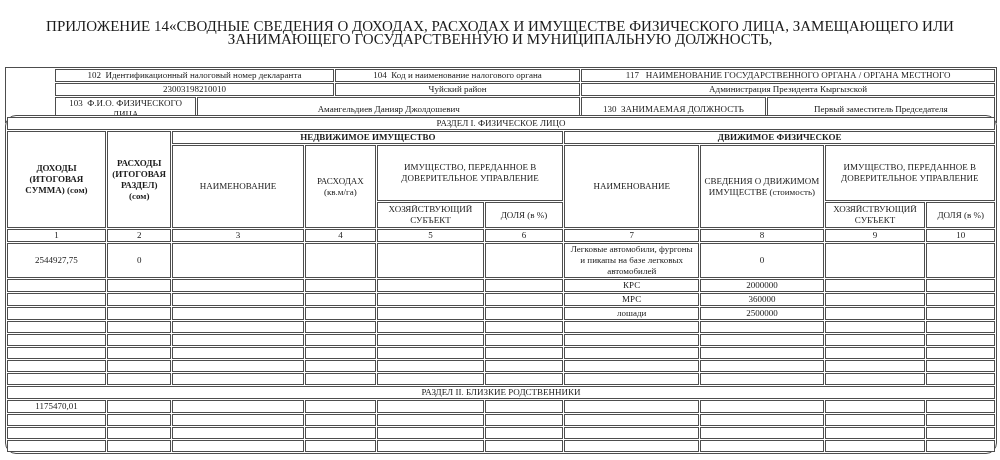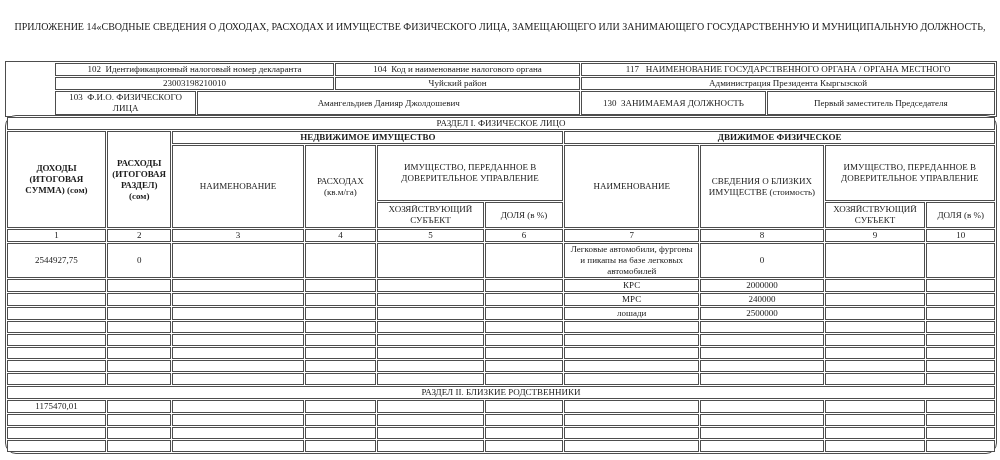--- a/index.html
+++ b/index.html
@@ -2,27 +2,27 @@
 <html><head>
 <meta charset="utf-8">
 <style>
   html,body{margin:0;padding:0;background:#ffffff;}
   .page{
     position:relative;width:1000px;height:460px;background:#fff;overflow:hidden;
     font-family:"Liberation Serif","DejaVu Serif",serif;color:#1b1b1b;
   }
   .doc-title{
     position:absolute;top:20px;left:8px;right:8px;text-align:center;
-    font-size:10px;line-height:13px;letter-spacing:0;
+    font-size:15px;line-height:13px;letter-spacing:0;
   }
   table.grid{
     position:absolute;left:5px;width:992px;table-layout:fixed;
     border-collapse:separate;border-spacing:1px;border:1px solid #4d4d4d;background:#fff;
   }
-  #info-table{top:61px;padding-left:48px;}
+  #info-table{top:67px;padding-left:48px;}
   #main-table{top:115px;border-radius:11px;}
   table.grid td{
     border:1px solid #4d4d4d;padding:0 3px;font-size:9px;line-height:11px;
     text-align:center;vertical-align:middle;overflow:hidden;background:#fff;
   }
   td.l{text-align:left;}
   td.pad8{padding:0 9px;}
   .r-a td{height:11px;}
   .r-b td{height:10px;}
   .r-c td{height:20px;}
@@ -93,21 +93,21 @@
       <td rowspan="3">ДОХОДЫ (ИТОГОВАЯ СУММА) (сом)</td>
       <td rowspan="3">РАСХОДЫ (ИТОГОВАЯ РАЗДЕЛ) (сом)</td>
       <td colspan="4">НЕДВИЖИМОЕ ИМУЩЕСТВО</td>
       <td colspan="4">ДВИЖИМОЕ ФИЗИЧЕСКОЕ</td>
     </tr>
     <tr class="r-big">
       <td rowspan="2" class="l">НАИМЕНОВАНИЕ</td>
       <td rowspan="2">РАСХОДАХ (кв.м/га)</td>
       <td colspan="2">ИМУЩЕСТВО, ПЕРЕДАННОЕ В ДОВЕРИТЕЛЬНОЕ УПРАВЛЕНИЕ</td>
       <td rowspan="2" class="l">НАИМЕНОВАНИЕ</td>
-      <td rowspan="2" class="pad8">СВЕДЕНИЯ О БЛИЗКИХ ИМУЩЕСТВЕ (стоимость)</td>
+      <td rowspan="2" class="pad8">СВЕДЕНИЯ О ДВИЖИМОМ ИМУЩЕСТВЕ (стоимость)</td>
       <td colspan="2">ИМУЩЕСТВО, ПЕРЕДАННОЕ В ДОВЕРИТЕЛЬНОЕ УПРАВЛЕНИЕ</td>
     </tr>
     <tr class="r-sub">
       <td>ХОЗЯЙСТВУЮЩИЙ СУБЪЕКТ</td>
       <td>ДОЛЯ (в %)</td>
       <td>ХОЗЯЙСТВУЮЩИЙ СУБЪЕКТ</td>
       <td>ДОЛЯ (в %)</td>
     </tr>
     <tr class="r-num">
       <td>1</td>
@@ -146,21 +146,21 @@
       <td></td>
     </tr>
     <tr class="r-d">
       <td></td>
       <td></td>
       <td></td>
       <td></td>
       <td></td>
       <td></td>
       <td class="l">МРС</td>
-      <td>240000</td>
+      <td>360000</td>
       <td></td>
       <td></td>
     </tr>
     <tr class="r-d">
       <td></td>
       <td></td>
       <td></td>
       <td></td>
       <td></td>
       <td></td>

